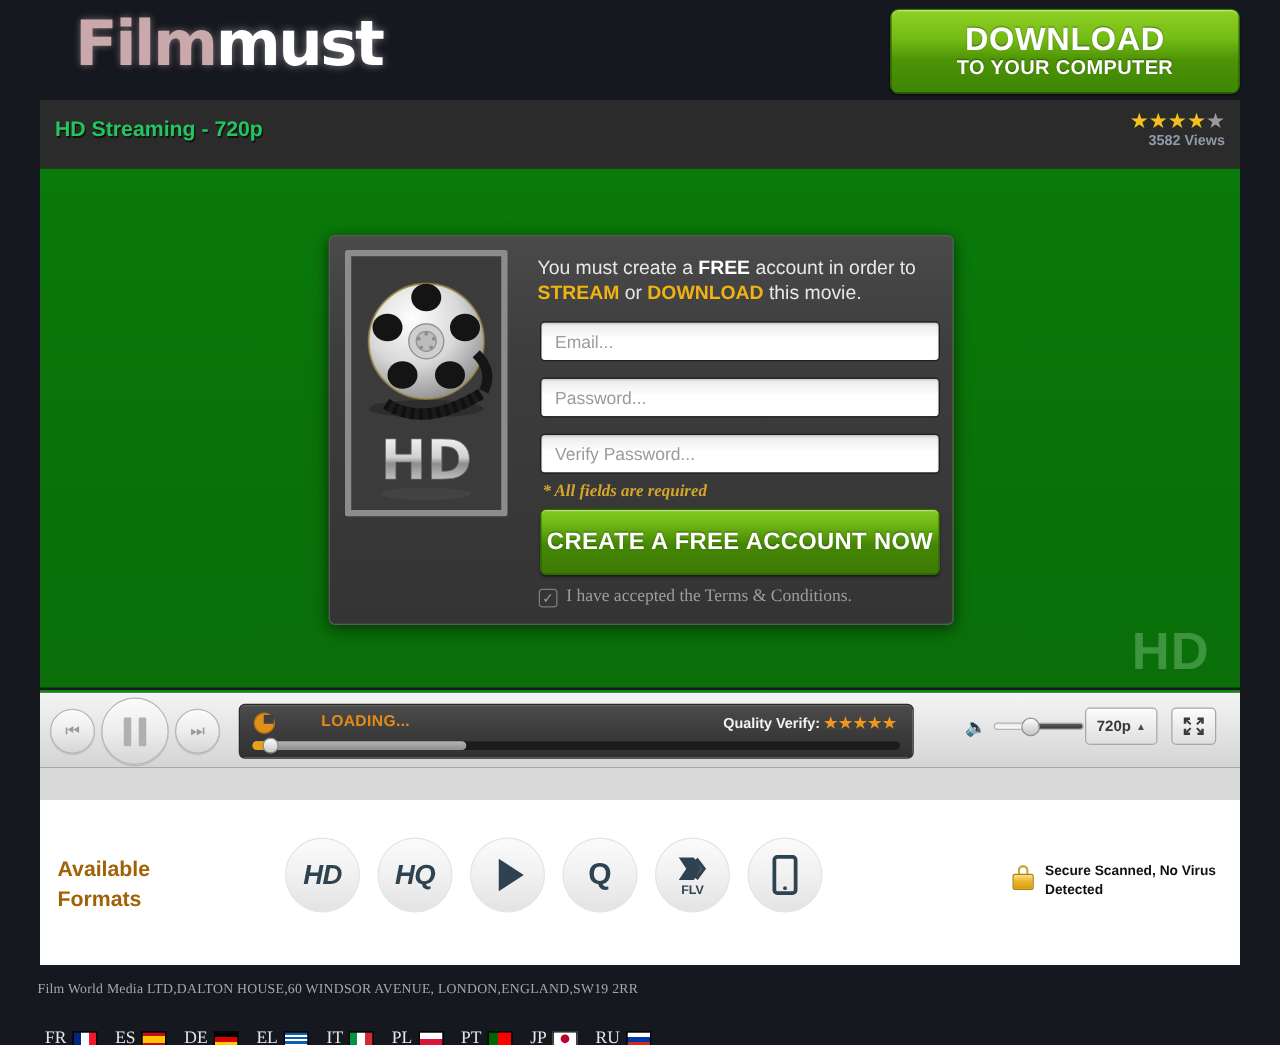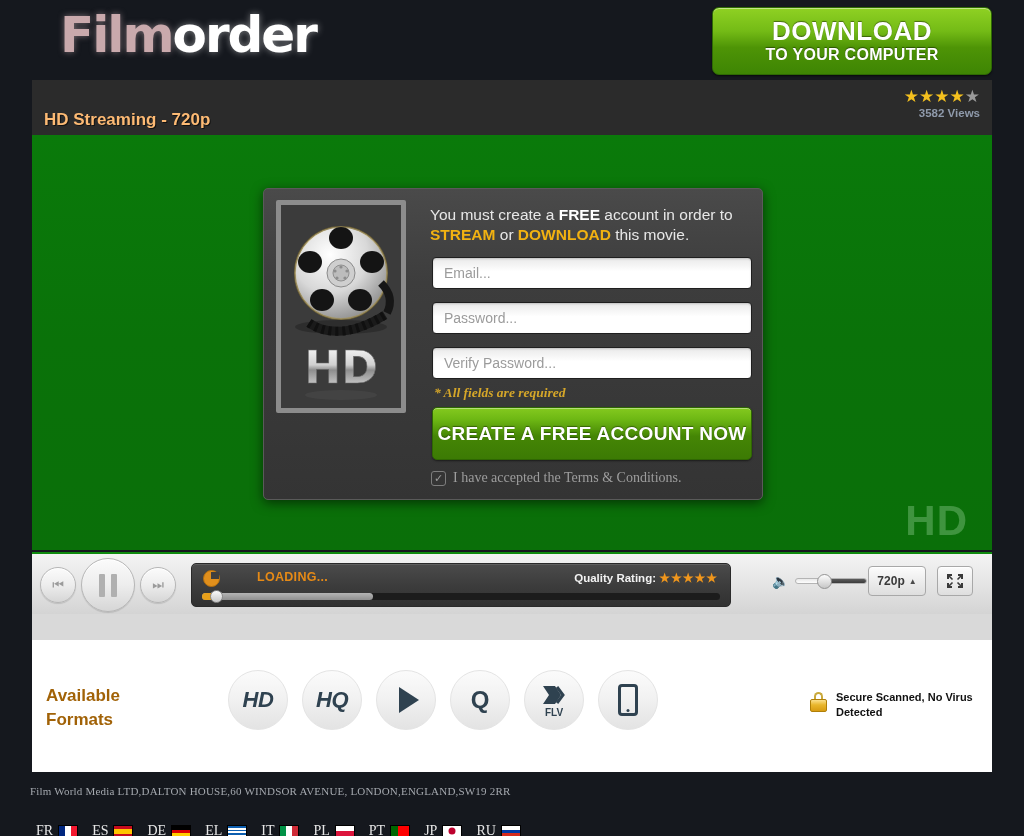--- a/index.html
+++ b/index.html
@@ -38,22 +38,22 @@
     color: #fff; font-size: 16px; font-weight: bold; letter-spacing: .3px;
     text-shadow: 0 -1px 1px rgba(0,0,0,.45); line-height: 20px;
   }
 
   
   .titlebar {
     position: absolute; left: 32px; top: 80px; width: 960px; height: 55px;
     background: #2b2b2b;
   }
   .title-text {
-    position: absolute; left: 12px; top: 30px;
-    color: #fdba74; font-size: 17px; font-weight: bold;
+    position: absolute; left: 12px; top: 14px;
+    color: #22c55e; font-size: 17px; font-weight: bold;
     text-shadow: 1px 1px 0 rgba(0,0,0,.6);
   }
   .rating-box { position: absolute; right: 12px; top: 8px; text-align: right; }
   .stars { font-size: 17px; letter-spacing: 0px; line-height: 18px; }
   .stars .on { color: #f4c01e; }
   .stars .off { color: #9a9a9a; }
   .views {
     color: #8f9aab; font-size: 11.5px; font-weight: bold; margin-top: 1px;
   }
 
@@ -316,21 +316,21 @@
                  width:7px; height:7px; border-radius:50%; background:#bc002d; }
   .f-ru { background: linear-gradient(180deg,#fff 0 33.3%, #0039a6 33.3% 66.6%, #d52b1e 66.6% 100%); }
 </style>
 </head>
 <body>
 
 <div class="page">
 
   <div class="header">
     <div class="logo">
-      <span class="film">Film</span><span class="lair">order</span>
+      <span class="film">Film</span><span class="lair">must</span>
     </div>
     <div class="dl-btn">
       <div class="l1">DOWNLOAD</div>
       <div class="l2">TO YOUR COMPUTER</div>
     </div>
   </div>
 
   <div class="titlebar">
     <div class="title-text">HD Streaming - 720p</div>
     <div class="rating-box">
@@ -420,21 +420,21 @@
         </span>
     </div>
     <div class="rbtn next">
       <span>⏭</span>
     </div>
 
     <div class="seekwrap">
       <span class="spinner"></span>
       <span class="loading-txt">LOADING...</span>
       <span class="qrating">
-        <span>Quality Rating:</span>
+        <span>Quality Verify:</span>
         <span class="qs">★★★★★</span>
       </span>
       <div class="seekbar">
         <div class="seek-loaded" style="width: 33%;"></div>
         <div class="seek-played"></div>
         <div class="seek-knob"></div>
       </div>
     </div>
 
     <div class="volwrap">

